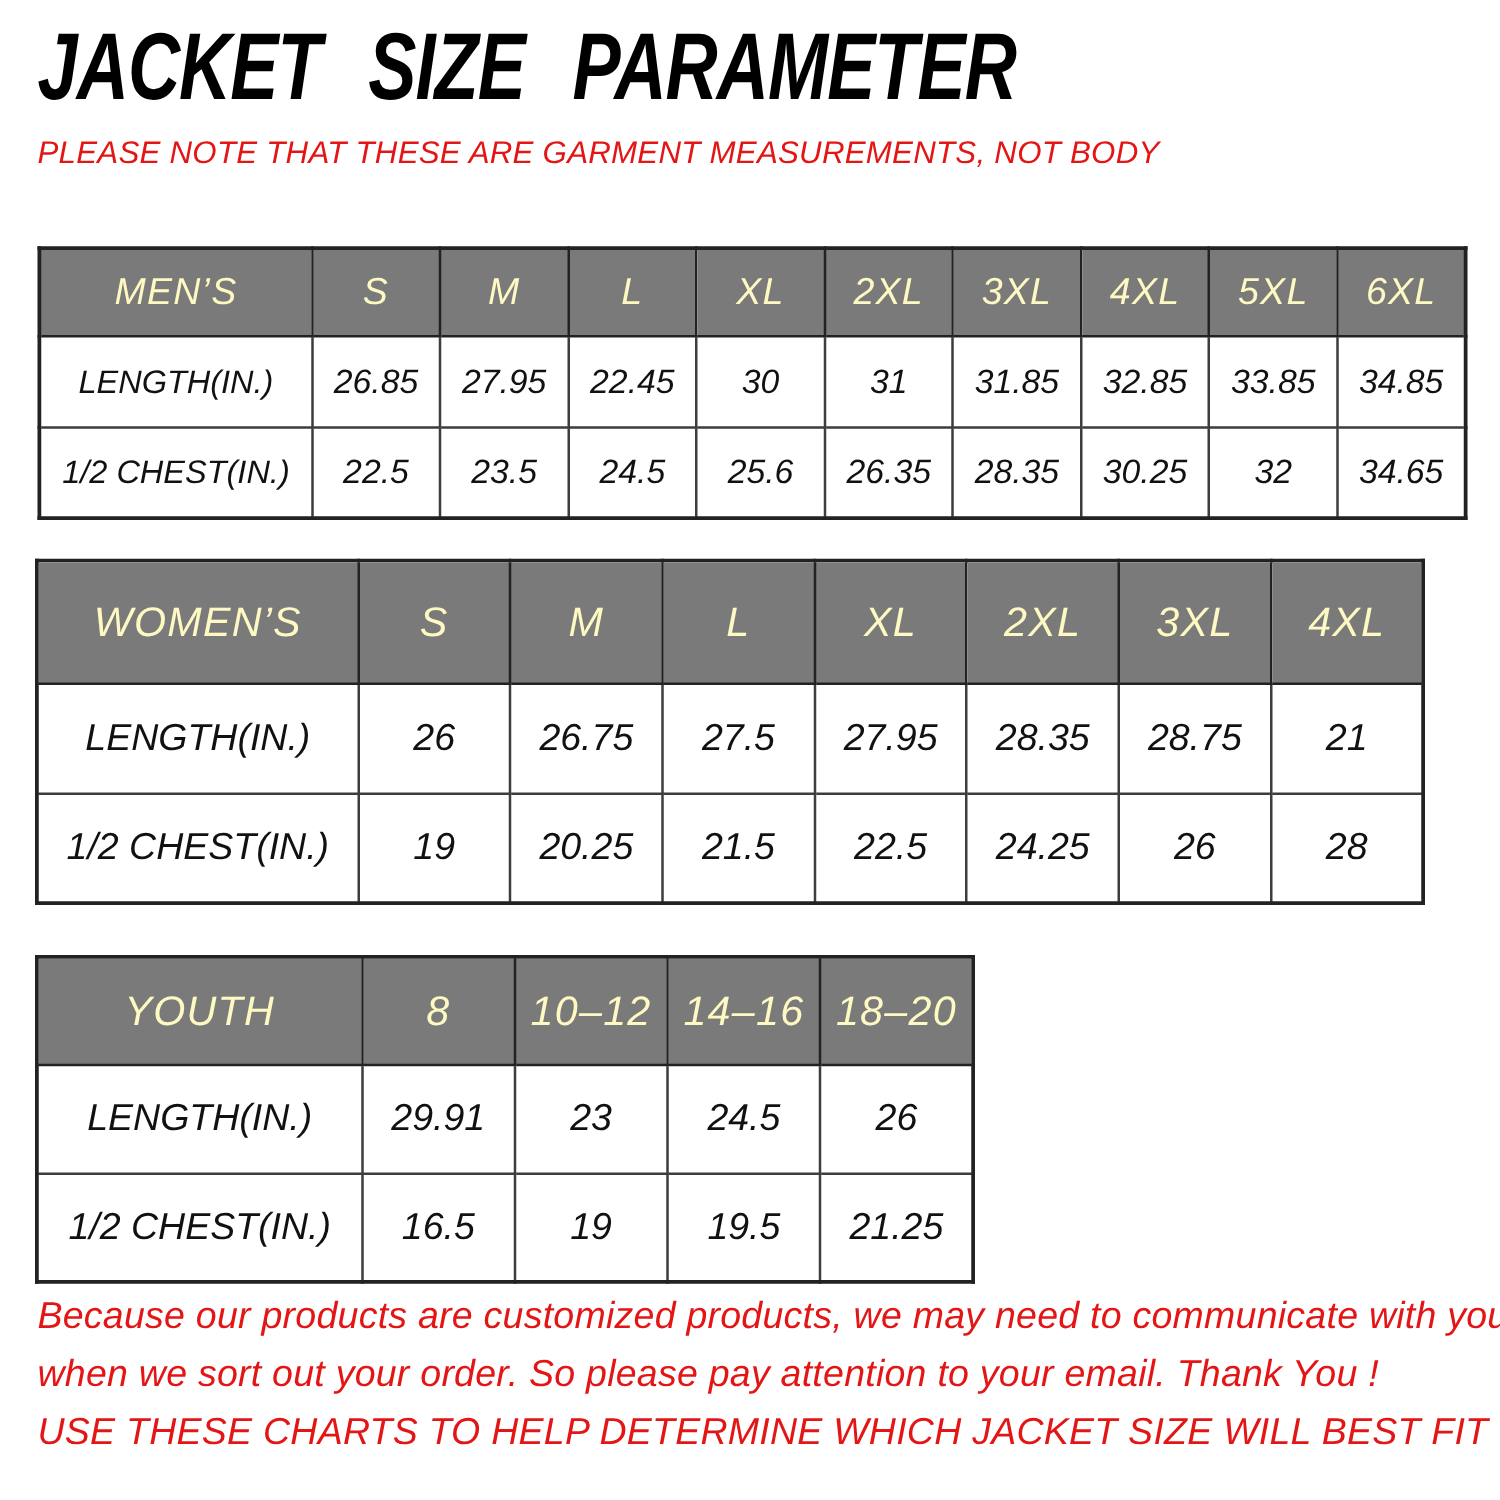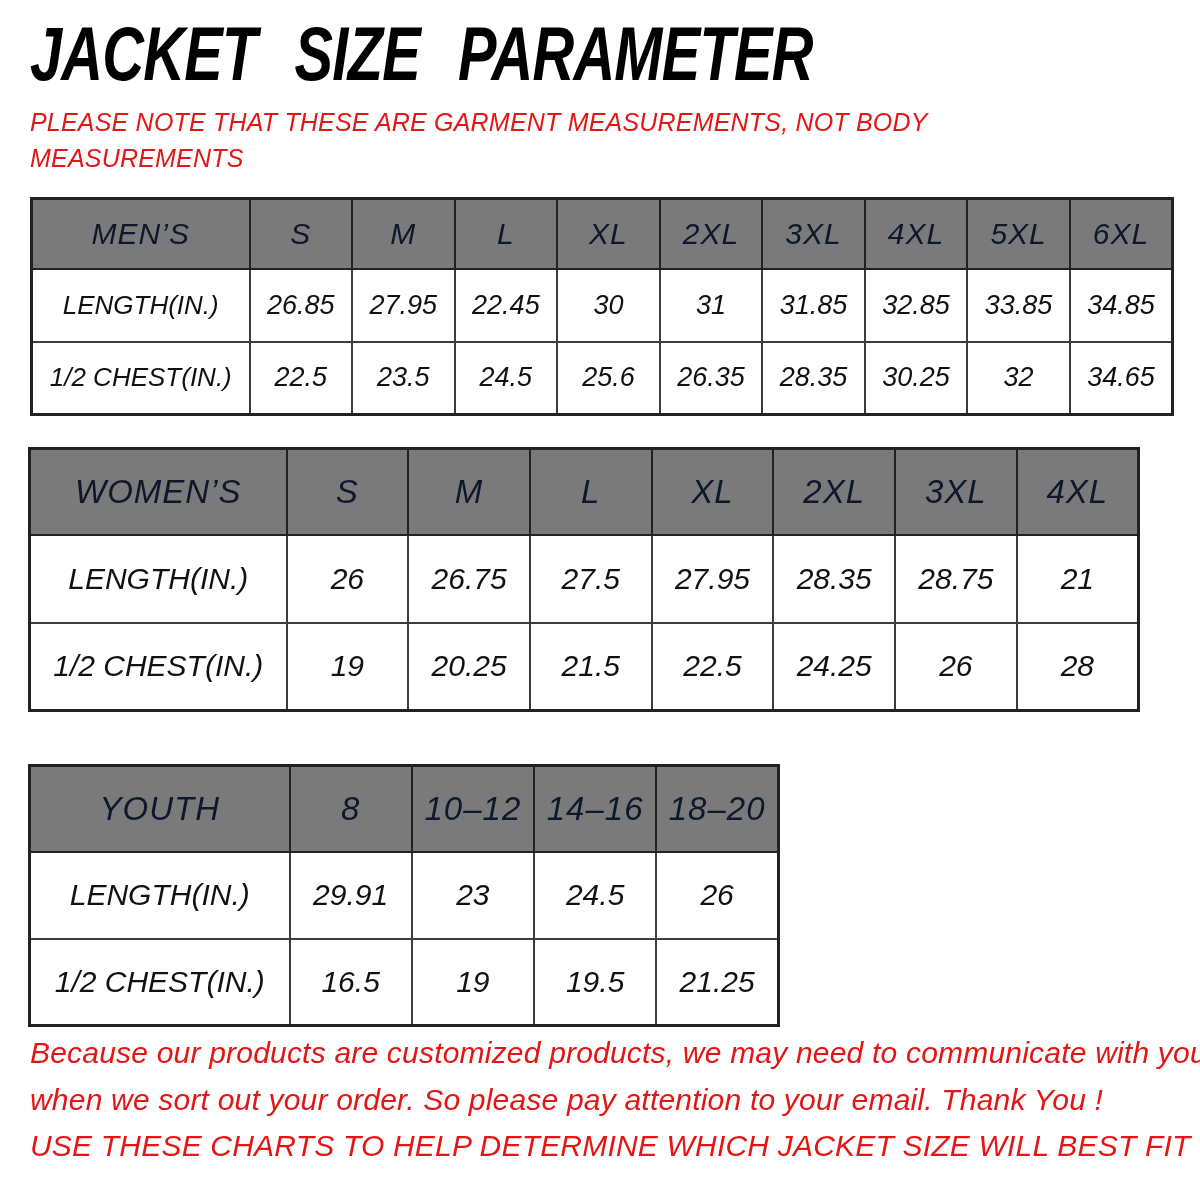--- a/index.html
+++ b/index.html
@@ -35,39 +35,39 @@
   .size-table{
     position:absolute;border-collapse:collapse;table-layout:fixed;
     background:#fff;border:3px solid var(--border-dark);
   }
   .size-table th,.size-table td{
     border:2px solid var(--border-inner);
     text-align:center;vertical-align:middle;padding:0;
     font-weight:normal;overflow:hidden;white-space:nowrap;
   }
   .size-table thead th{
-    background:var(--header-gray);color:#0f172a;
+    background:var(--header-gray);color:#fef9c3;
     border-color:var(--border-dark);
     text-align:center;
   }
   .size-table tbody th{color:var(--text-black);}
 
   
   .t-mens{left:30px;top:197px;width:1144px;}
   .t-mens col.c-first{width:218px;}
   .t-mens thead tr{height:70px;}
   .t-mens tbody tr{height:73px;}
   .t-mens thead th{font-size:30px;letter-spacing:1px;}
   .t-mens tbody th{font-size:26px;}
   .t-mens tbody td{font-size:27px;}
 
   
   .t-womens{left:28px;top:447px;width:1112px;}
   .t-womens col.c-first{width:257px;}
-  .t-womens thead tr{height:86px;}
+  .t-womens thead tr{height:98px;}
   .t-womens tbody tr{height:88px;}
   .t-womens thead th{font-size:33px;letter-spacing:1px;}
   .t-womens tbody th{font-size:30px;}
   .t-womens tbody td{font-size:30px;}
 
   
   .t-youth{left:28px;top:738px;width:752px;margin-top:26px;}
   .t-youth col.c-first{width:260px;}
   .t-youth thead tr{height:86px;}
   .t-youth tbody tr{height:87px;}
@@ -89,21 +89,20 @@
 </style>
 </head>
 <body>
 
 <div class="page">
 
   <h1 class="title">JACKET SIZE PARAMETER</h1>
 
   <div class="note">
     <div>PLEASE NOTE THAT THESE ARE GARMENT MEASUREMENTS, NOT BODY</div>
-    <div>MEASUREMENTS</div>
   </div>
 
   <table class="size-table t-mens">
     <colgroup>
         <col class="c-first">
         <col class="c-size">
         <col class="c-size">
         <col class="c-size">
         <col class="c-size">
         <col class="c-size">

